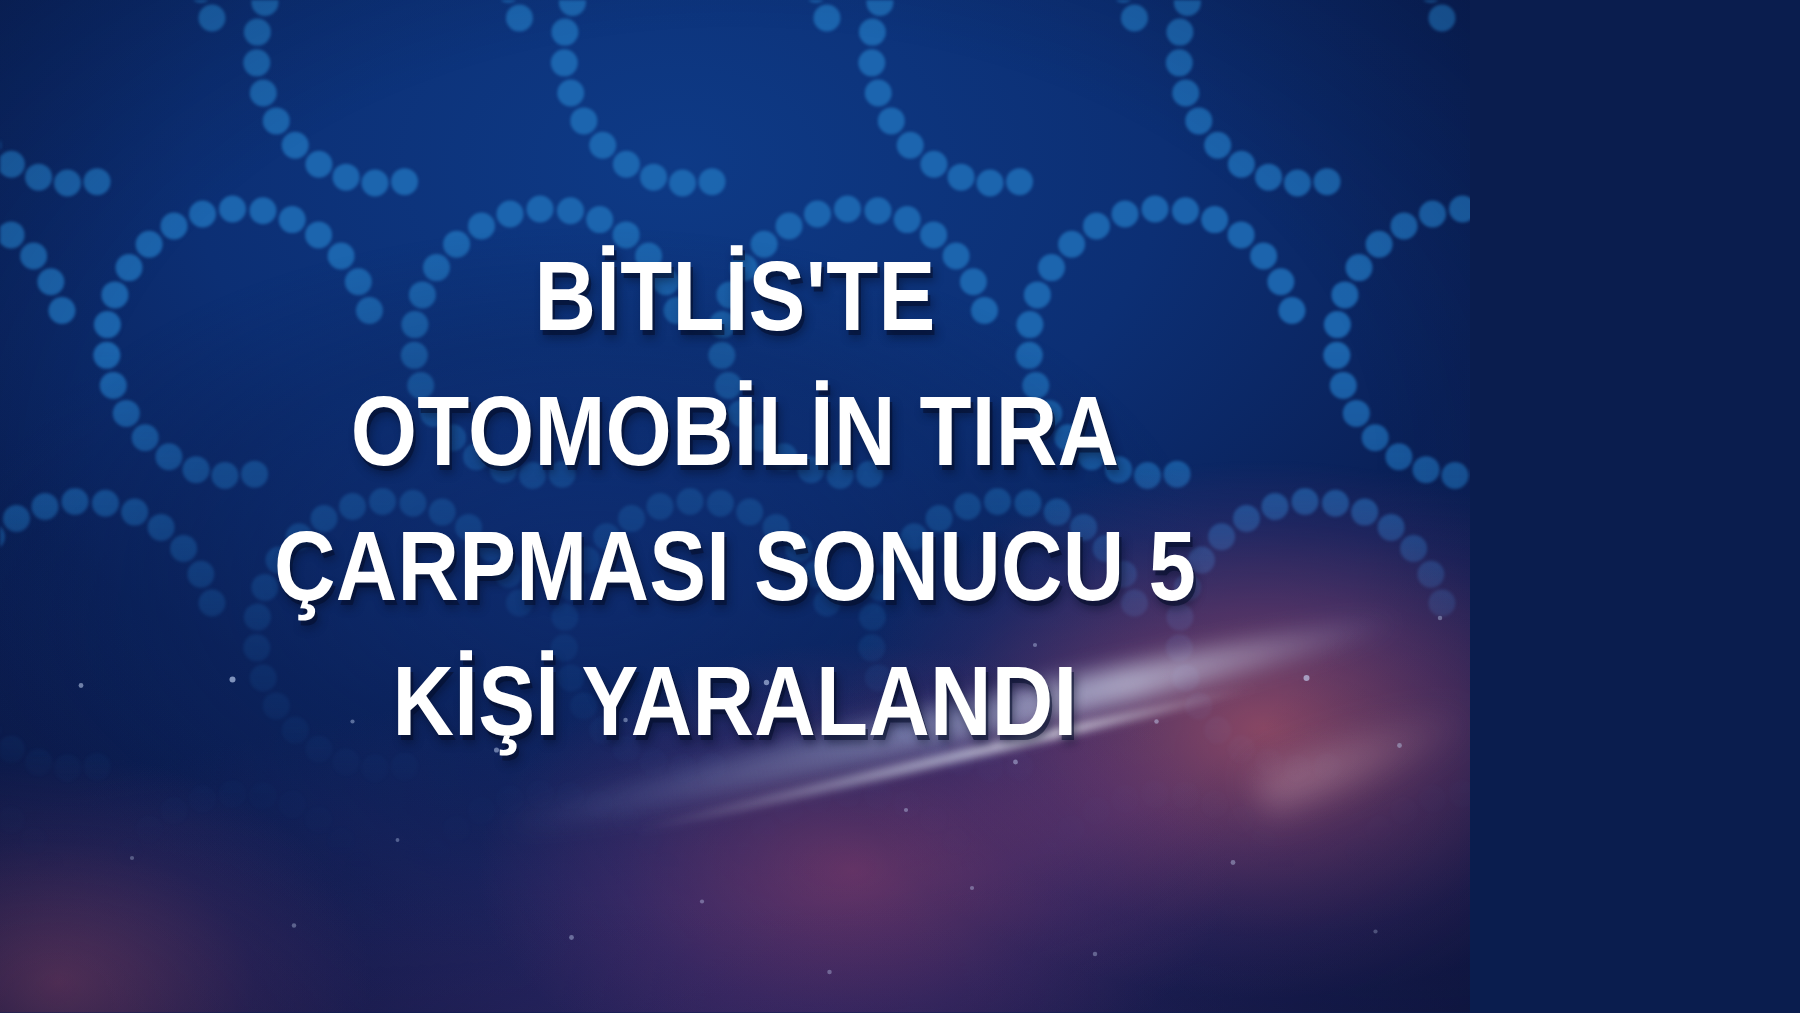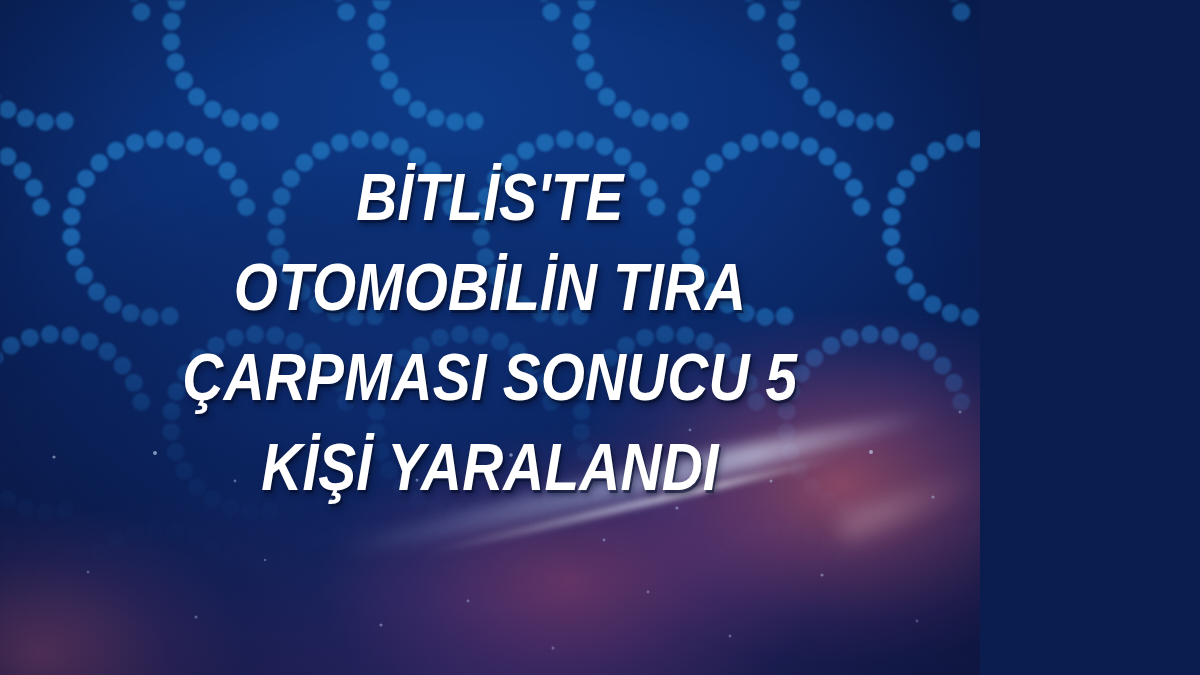--- a/index.html
+++ b/index.html
@@ -3,21 +3,20 @@
 <meta charset="utf-8">
 <style>
   * { margin:0; padding:0; box-sizing:border-box; }
   html,body { width:1200px; height:675px; overflow:hidden; background:#0a1d4e; }
 
   #banner {
     position:relative;
     width:980px; height:675px;
     overflow:hidden;
     font-family:"Liberation Sans", sans-serif;
-    font-style:italic;
   }
 
   
   .layer { position:absolute; inset:0; }
 
   #bg-base {
     background:
       radial-gradient(ellipse 900px 620px at 46% 16%, #0e3a86 0%, #0c2f74 36%, #0a2159 62%, #101a4a 100%);
   }
 

